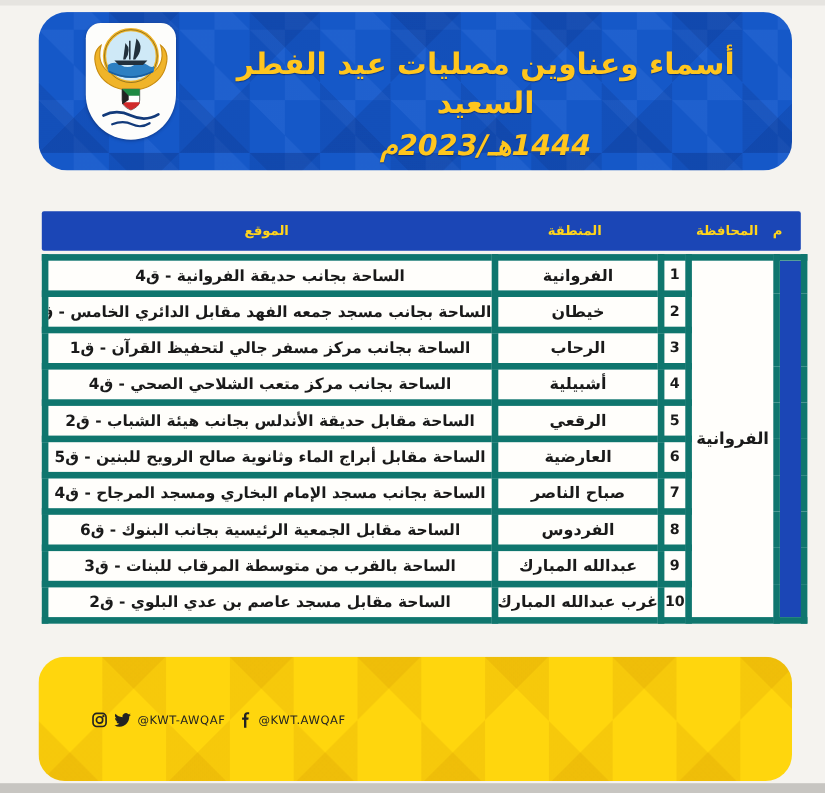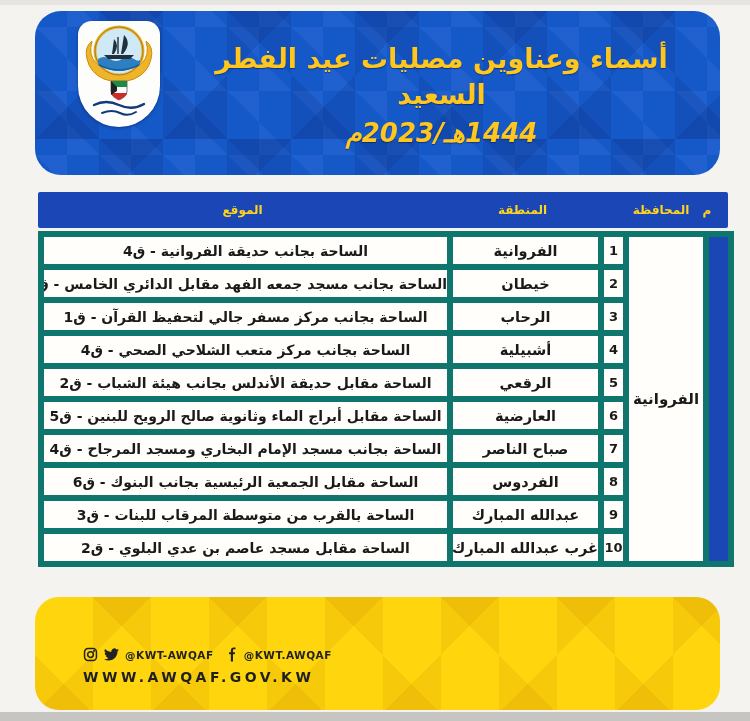--- a/index.html
+++ b/index.html
@@ -8,21 +8,21 @@
     position:relative;
     background:#f5f3ef;
     font-family:"DejaVu Sans", sans-serif;
     overflow:hidden;
   }
   .scan-edge-top { position:absolute; left:0; top:0; right:0; height:5px; background:#e6e4e0; }
   .scan-edge-bottom { position:absolute; left:0; bottom:0; right:0; height:9px; background:#c7c5c1; }
 
   
   .banner {
-    position:absolute; left:35px; top:11px; width:685px; height:164px;
+    position:absolute; left:35px; top:11px; width:685px; height:144px;
     border-radius:26px;
     background-color:#1558c8;
     background-image:
       linear-gradient(45deg,  rgba(8,36,110,.16) 25%, transparent 25%, transparent 75%, rgba(8,36,110,.16) 75%),
       linear-gradient(135deg, rgba(8,36,110,.16) 25%, transparent 25%, transparent 75%, rgba(8,36,110,.16) 75%),
       linear-gradient(45deg,  rgba(120,170,255,.10) 25%, transparent 25%, transparent 75%, rgba(120,170,255,.10) 75%);
     background-size:128px 128px, 128px 128px, 64px 64px;
     background-position:0 0, 64px 0, 32px 16px;
   }
   .logo-badge {
@@ -84,21 +84,21 @@
       linear-gradient(135deg, rgba(200,130,0,.16) 25%, transparent 25%, transparent 75%, rgba(200,130,0,.16) 75%);
     background-size:116px 116px;
     background-position:0 0, 58px 0;
   }
   .social-row {
     position:absolute; left:48px; top:50px;
     display:flex; align-items:center; gap:5px;
     color:#222;
   }
   .social-row .handle {
-    font-size:10.5px; font-weight:bold; letter-spacing:.5px; color:#222;
+    font-size:10.5px; font-weight:normal; letter-spacing:.5px; color:#222;
   }
   .social-row svg { display:block; }
   .website-line {
     position:absolute; left:48px; top:72px;
     font-size:14px; font-weight:bold; letter-spacing:3.5px; color:#1f1f1f;
   }
 </style>
 </head>
 <body>
 
@@ -217,16 +217,15 @@
     </svg>
     <svg width="17" height="15" viewBox="0 0 24 24">
       <path fill="#222" d="M23.95 4.57c-.88.39-1.83.65-2.82.77a4.93 4.93 0 0 0 2.16-2.72c-.95.56-2 .96-3.12 1.18A4.92 4.92 0 0 0 11.7 8.1 13.94 13.94 0 0 1 1.64 3.16a4.92 4.92 0 0 0 1.52 6.57 4.9 4.9 0 0 1-2.23-.62v.06a4.92 4.92 0 0 0 3.95 4.83 4.96 4.96 0 0 1-2.21.08 4.93 4.93 0 0 0 4.6 3.42A9.87 9.87 0 0 1 0 19.54a13.9 13.9 0 0 0 7.55 2.21c9.05 0 14-7.5 14-14v-.64a10 10 0 0 0 2.4-2.54z"></path>
     </svg>
     <span class="handle">@KWT-AWQAF</span>
     <svg width="14" height="15" viewBox="0 0 24 24" style="margin-left:6px">
       <path fill="#222" d="M15.5 3H18V0h-2.9C11.9 0 10 2 10 5v3H7v3.5h3V24h3.7V11.5h3l.5-3.5h-3.5V5.2c0-1.3.6-2.2 1.8-2.2z"></path>
     </svg>
     <span class="handle">@KWT.AWQAF</span>
   </div>
-  <div class="website-line">WWW.AWQAF.GOV.KW</div>
 </div>
 
 <div class="scan-edge-bottom"></div>
 
 </body></html>

